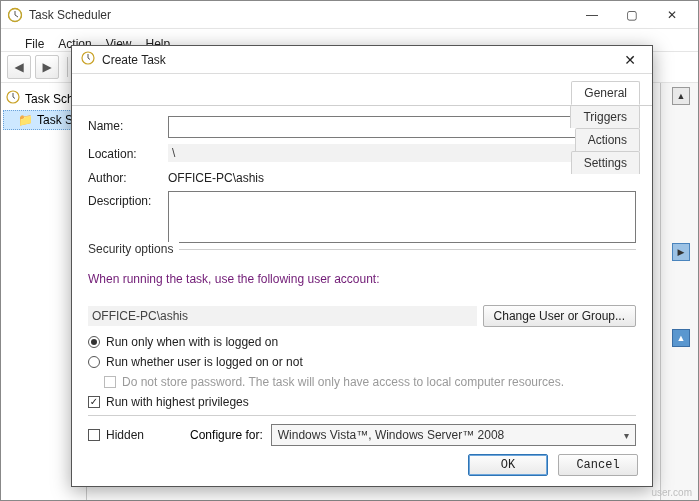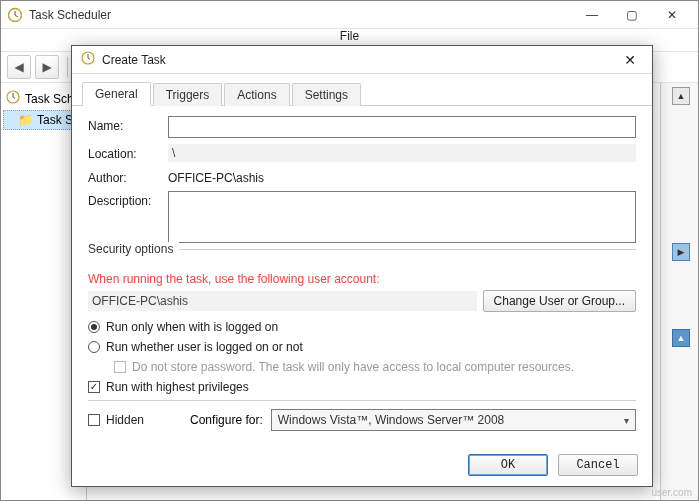--- a/index.html
+++ b/index.html
@@ -2,58 +2,58 @@
 <html><head>
 <meta charset="utf-8">
 <style>
   * { box-sizing: border-box; font-family: "Segoe UI", Tahoma, sans-serif; font-size: 12px; }
   body { margin: 0; background: #fff; width: 699px; height: 501px; overflow: hidden; position: relative; }
   .main-window { position: absolute; left: 0; top: 0; width: 699px; height: 501px; border: 1px solid #888; background: #fff; }
   .main-titlebar { height: 28px; display: flex; align-items: center; padding: 0 6px; border-bottom: 1px solid #e5e5e5; }
   .main-titlebar .icon-wrap { width: 16px; height: 16px; margin-right: 6px; }
   .main-title { flex: 1; color: #333; }
   .ctrlbox { width: 40px; height: 28px; display: flex; align-items: center; justify-content: center; color: #333; }
-  .main-menu { height: 22px; display: flex; align-items: center; padding: 0 24px; gap: 14px; color: #222; flex-direction: column; }
+  .main-menu { height: 22px; display: flex; align-items: flex-end; padding: 0 24px; gap: 14px; color: #222; }
   .main-toolbar { height: 32px; display: flex; align-items: center; gap: 4px; padding: 0 6px; border-top: 1px solid #e5e5e5; border-bottom: 1px solid #e5e5e5; }
   .tb-btn { width: 24px; height: 24px; border: 1px solid #ccc; border-radius: 2px; display: flex; align-items: center; justify-content: center; background: linear-gradient(#fff,#eee); color: #555; }
   .tb-sep { width: 1px; height: 20px; background: #ccc; margin: 0 4px; }
   .main-body { display: flex; position: absolute; left: 0; top: 82px; right: 0; bottom: 0; }
   .tree-pane { width: 86px; border-right: 1px solid #ccc; background: #fff; padding: 4px 2px; }
   .tree-root { display: flex; align-items: center; gap: 4px; padding: 2px; }
   .tree-item { display: flex; align-items: center; gap: 4px; padding: 2px 2px 2px 14px; background: #cde8ff; border: 1px dotted #6aa2d8; }
   .right-strip { position: absolute; right: 0; top: 82px; width: 38px; bottom: 0; border-left: 1px solid #ccc; background: #f7f7f7; }
   .scroll-up { width: 18px; height: 18px; border: 1px solid #999; background: #e9e9e9; position: absolute; right: 8px; display: flex; align-items: center; justify-content: center; font-size: 9px; color: #333; }
 
   .dialog { position: absolute; left: 70px; top: 44px; width: 582px; height: 442px; background: #fff; border: 1px solid #555; box-shadow: 0 4px 18px rgba(0,0,0,.35); }
   .dlg-titlebar { height: 28px; display: flex; align-items: center; padding: 0 8px; border-bottom: 1px solid #dcdcdc; }
   .dlg-title { flex: 1; color: #222; }
   .close-x { width: 28px; height: 22px; display: flex; align-items: center; justify-content: center; color: #222; font-size: 14px; }
-  .tabstrip { display: flex; align-items: flex-end; height: 26px; padding: 0 10px; margin-top: 6px; border-bottom: 1px solid #cfcfcf; }
+  .tabstrip { display: flex; align-items: flex-end; height: 26px; padding: 0 10px; margin-top: 6px; border-bottom: 1px solid #cfcfcf; flex-direction: column; }
   .tab { padding: 4px 12px; border: 1px solid #cfcfcf; border-bottom: none; background: #f3f3f3; margin-right: 2px; position: relative; top: 1px; border-radius: 2px 2px 0 0; color: #333; }
   .tab.active { background: #fff; border-bottom: 1px solid #fff; }
   .tab-content { padding: 10px 16px 8px 16px; }
   .form-row { display: flex; align-items: flex-start; margin-bottom: 6px; }
   .form-label { width: 80px; color: #222; padding-top: 3px; }
   .text-input { flex: 1; height: 22px; border: 1px solid #7a7a7a; padding: 2px 4px; background: #fff; }
   .loc-val { flex: 1; background: #f2f2f2; height: 18px; display: flex; align-items: center; padding-left: 4px; color: #444; }
   .auth-val { flex: 1; color: #222; padding-top: 3px; }
   .textarea { flex: 1; height: 52px; border: 1px solid #7a7a7a; background: #fff; }
   .group-rule { border-top: 1px solid #cfcfcf; margin: 6px 0 8px 0; position: relative; }
   .group-label { position: relative; top: -8px; background: #fff; padding-right: 6px; color: #333; }
-  .sec-text { color: #ef4444; margin-bottom: 4px; }
+  .sec-text { color: #701a75; margin-bottom: 19px; }
   .acct-row { display: flex; align-items: center; gap: 6px; margin-bottom: 8px; }
   .acct-val { flex: 1; background: #f2f2f2; height: 20px; display: flex; align-items: center; padding-left: 4px; color: #444; }
   .btn { height: 22px; padding: 0 10px; border: 1px solid #adadad; background: linear-gradient(#fdfdfd,#e9e9e9); color: #222; display: flex; align-items: center; border-radius: 2px; }
   .radio-row, .check-row { display: flex; align-items: center; gap: 6px; margin-bottom: 6px; color: #222; }
   .radio-row.disabled, .check-row.disabled { color: #9a9a9a; }
   .radio { width: 12px; height: 12px; border-radius: 50%; border: 1px solid #555; display: inline-flex; align-items: center; justify-content: center; background: #fff; }
   .radio .dot { width: 6px; height: 6px; border-radius: 50%; background: #333; }
   .check { width: 12px; height: 12px; border: 1px solid #555; display: inline-flex; align-items: center; justify-content: center; background: #fff; font-size: 10px; line-height: 1; }
   .check.disabled { border-color: #bbb; }
-  .indent { margin-left: 26px; }
+  .indent { margin-left: 16px; }
   .bottom-row { display: flex; align-items: center; gap: 8px; margin-top: 6px; }
   .combo { flex: 1; height: 22px; border: 1px solid #7a7a7a; background: #f6f6f6; display: flex; align-items: center; padding: 0 6px; justify-content: space-between; color: #333; }
   .combo .chev { font-size: 10px; color: #555; }
   .dlg-footer { position: absolute; bottom: 10px; right: 14px; display: flex; gap: 10px; }
   .dlg-footer .btn { width: 80px; justify-content: center; font-family: Liberation Mono, monospace; }
   .btn.primary { border: 1px solid #2e74b5; box-shadow: inset 0 0 0 1px #6da6dc; }
   .watermark { position: absolute; right: 6px; bottom: 2px; font-size: 10px; color: #bdbdbd; }
   svg.clock { width: 16px; height: 16px; }
 </style>
 </head>

